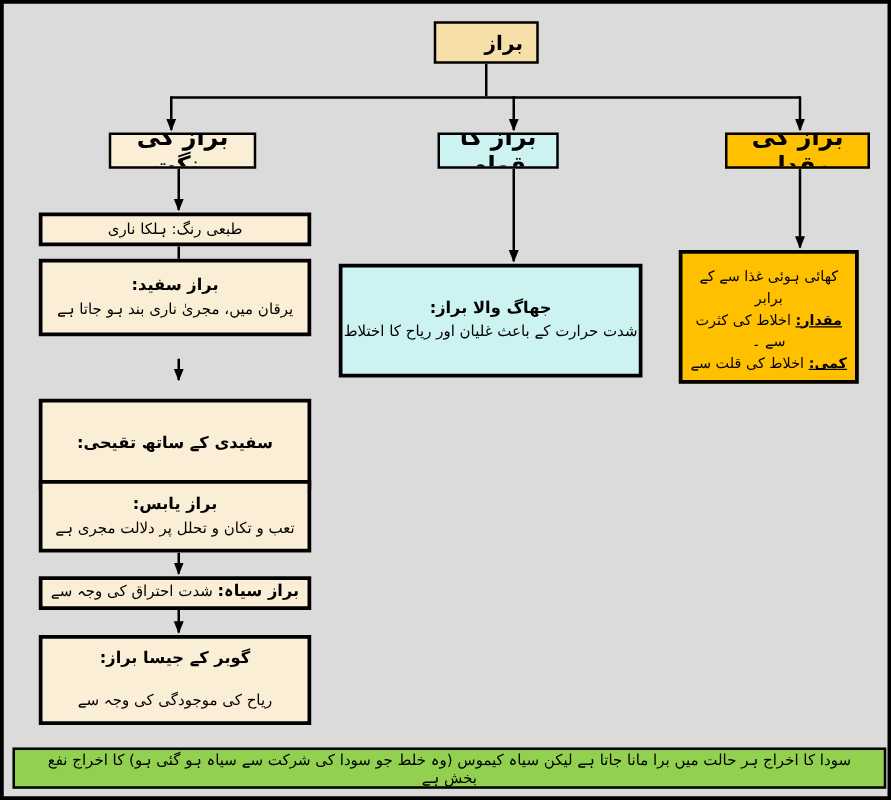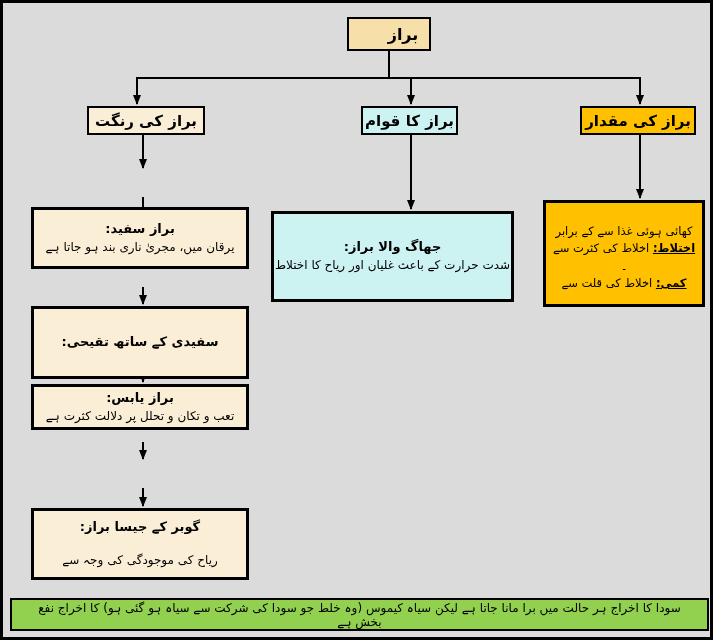--- a/index.html
+++ b/index.html
@@ -17,35 +17,35 @@
     text-align:center;direction:rtl;overflow:hidden;
   }
   .b2{border:2px solid var(--border,#000);}
   .b3{border:3px solid var(--border,#000);}
   .tan{background:var(--tan,#F7DFA9);}
   .cream{background:var(--cream,#FBEED6);}
   .cyan{background:var(--cyan,#CDF2F2);}
   .orange{background:var(--orange,#FFC000);}
   .green{background:var(--green,#92D050);}
   .root{left:344px;top:14px;width:84px;height:34px;font-weight:bold;font-size:16px;padding-left:28px;}
-  .hdr{top:103px;height:29px;font-weight:bold;font-size:15px;}
+  .hdr{top:103px;height:29px;font-weight:bold;font-size:19px;}
   .hdr-color{left:84px;width:118px;}
-  .hdr-consistency{left:358px;width:97px;}
+  .hdr-consistency{left:347px;width:97px;}
   .hdr-quantity{left:577px;width:116px;}
   .lcol{left:28px;width:218px;}
   .cb1{top:167px;height:27px;font-size:12px;}
   .cb2{top:204px;height:62px;}
-  .cb3{top:303px;height:73px;}
-  .cb4{top:381px;height:46px;}
+  .cb3{top:316px;height:73px;}
+  .cb4{top:381px;height:58px;}
   .cb5{top:458px;height:27px;font-size:12px;}
   .cb6{top:505px;height:72px;justify-content:space-around;}
   .btitle{font-weight:bold;font-size:13px;line-height:1.45;}
   .bbody{font-size:12px;line-height:1.45;}
   .consistency-box{left:268px;top:208px;width:243px;height:91px;}
-  .quantity-box{left:540px;top:197px;width:162px;height:107px;justify-content:space-between;padding:20px 4px;font-size:11.5px;}
+  .quantity-box{left:540px;top:197px;width:144px;height:107px;justify-content:space-between;padding:10px 4px;font-size:11.5px;}
   .qlabel{font-weight:bold;text-decoration:underline;}
   .qline{line-height:1.5;}
   .footer{left:7px;top:595px;width:699px;height:33px;font-size:12px;padding:0 14px;}
   svg.connectors{position:absolute;left:0;top:0;pointer-events:none;}
 </style>
 </head>
 <body>
 
 <div id="canvas" style="--background: #DBDBDB; --tan: #F7DFA9; --cream: #FBEED6; --cyan: #CDF2F2; --orange: #FFC000; --green: #92D050; --border: #000000;">
 
@@ -77,50 +77,56 @@
   <div class="box b2 cream hdr hdr-color">
     <span>براز کی رنگت</span>
   </div>
   <div class="box b2 cyan hdr hdr-consistency">
     <span>براز کا قوام</span>
   </div>
   <div class="box b2 orange hdr hdr-quantity">
     <span>براز کی مقدار</span>
   </div>
 
+  <div class="box b3 cream lcol cb1">
+    <span class="bbody">طبعی رنگ: ہلکا ناری</span>
+  </div>
 
   <div class="box b3 cream lcol cb2">
     <span class="btitle">براز سفید:</span>
     <span class="bbody">یرقان میں، مجریٰ ناری بند ہو جاتا ہے</span>
   </div>
 
   <div class="box b3 cream lcol cb3">
     <span class="btitle">سفیدی کے ساتھ تقیحی:</span>
   </div>
 
   <div class="box b3 cream lcol cb4">
     <span class="btitle">براز یابس:</span>
-    <span class="bbody">تعب و تکان و تحلل پر دلالت کثرت ہے</span>
+    <span class="bbody">تعب و تکان و تحلل پر دلالت مجری ہے</span>
   </div>
 
+  <div class="box b3 cream lcol cb5">
+    <span class="bbody" dir="rtl"><b class="btitle">براز سیاہ:</b><span> شدت احتراق کی وجہ سے</span></span>
+  </div>
 
   <div class="box b3 cyan consistency-box">
     <span class="btitle">جھاگ والا براز:</span>
     <span class="bbody">شدت حرارت کے باعث غلیان اور ریاح کا اختلاط</span>
   </div>
 
   <div class="box b3 cream lcol cb6">
     <span class="btitle">گوبر کے جیسا براز:</span>
     <span class="bbody">ریاح کی موجودگی کی وجہ سے</span>
   </div>
 
   <div class="box b3 orange quantity-box">
     <span class="qline">کھائی ہوئی غذا سے کے برابر</span>
     <span dir="rtl">
-      <span class="qline"><span class="qlabel">اختلاط:</span><span> اخلاط کی کثرت سے ۔</span></span>
+      <span class="qline"><span class="qlabel">مقدار:</span><span> اخلاط کی کثرت سے ۔</span></span>
       <br>
       <span class="qline"><span class="qlabel">کمی:</span><span> اخلاط کی قلت سے</span></span>
     </span>
   </div>
 
   <div class="box b2 green footer">
     <span>سودا کا اخراج ہر حالت میں برا مانا جاتا ہے لیکن سیاہ کیموس (وہ خلط جو سودا کی شرکت سے سیاہ ہو گئی ہو) کا اخراج نفع بخش ہے</span>
   </div>
 
 </div>

